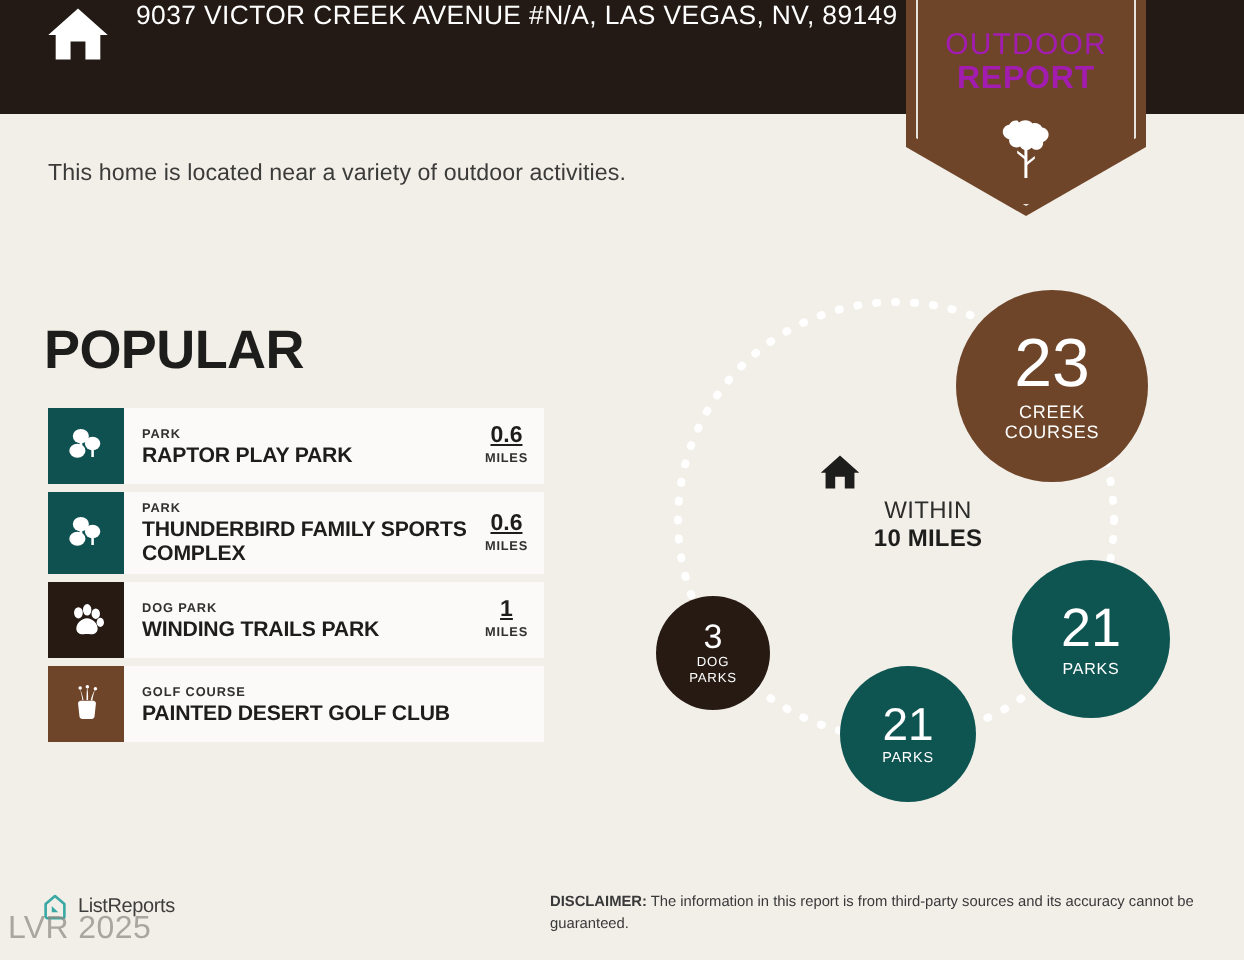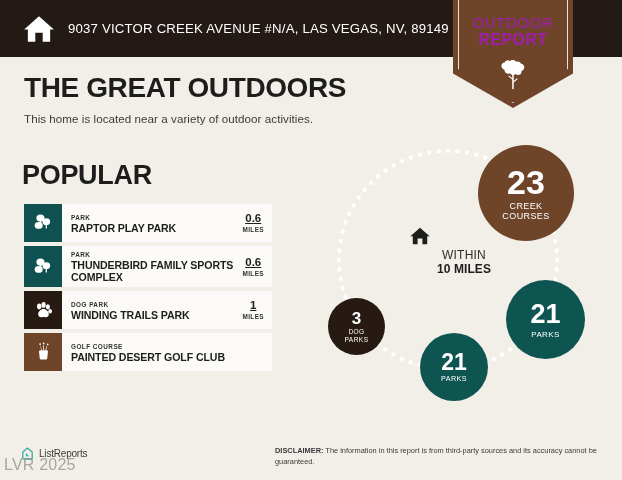--- a/index.html
+++ b/index.html
@@ -22,21 +22,20 @@
   }
 
   
   #header-bar {
     position: absolute;
     left: 0; top: 0;
     width: 622px;
     height: 57px;
     background: #231a15;
     display: flex;
-    align-items: center;
   }
   #header-home-icon {
     width: 34px; height: 34px;
     margin-left: 22px;
     flex: 0 0 auto;
   }
   #header-home-icon svg { display: block; width: 34px; height: 34px; }
   #header-address {
     color: #ffffff;
     font-size: 13.2px;
@@ -194,21 +193,21 @@
     position: absolute;
     border-radius: 50%;
     display: flex;
     flex-direction: column;
     align-items: center;
     justify-content: center;
     color: #fff;
     text-align: center;
     line-height: 1;
   }
-  .stat-num { font-weight: 700; }
+  .stat-num { font-weight: 400; }
   .stat-label { font-weight: 500; letter-spacing: 0.4px; }
 
   #circle-golf {
     left: 163px; top: 15px;
     width: 96px; height: 96px;
     background: #6f4529;
   }
   #circle-golf .stat-num { font-size: 34px; margin-bottom: 2px; }
   #circle-golf .stat-label { font-size: 9px; line-height: 10.5px; }
 
@@ -316,21 +315,20 @@
       <svg viewBox="0 0 26 32" aria-hidden="true">
         <path fill="#ffffff" d="M9.5 3.2c2.1-1.6 5-1.4 6.8.5 1.9-.5 3.9.4 4.8 2.1 1.7.2 3.1 1.6 3.2 3.3.1 1.8-1.1 3.4-2.8 3.9.3 1.5-.5 3-1.9 3.6-1.3.6-2.9.3-3.9-.7-.9 1-2.3 1.4-3.6 1-.9-.3-1.6-.9-2-1.7-1.3.8-3 .7-4.2-.3-1-.8-1.5-2-1.3-3.2C2.6 11.1 1.3 9.5 1.4 7.7 1.5 6 2.9 4.6 4.6 4.4c.8-1.6 2.6-2.4 4.3-2 .2.3.4.6.6.8z"></path>
         <rect x="12.2" y="13" width="1.5" height="18" fill="#ffffff"></rect>
         <path fill="#ffffff" d="M12.9 20.5 L8.6 17.2 L8.6 18.6 L12.9 22.1 Z"></path>
         <path fill="#ffffff" d="M12.9 23.5 L17.4 20.0 L17.4 21.4 L12.9 25.1 Z"></path>
       </svg>
     </span>
   </div>
 
   <div id="title-block">
-    <div id="page-title">THE GREAT OUTDOORS</div>
     <div id="page-subtitle">This home is located near a variety of outdoor activities.</div>
   </div>
 
   <div id="popular-heading">POPULAR</div>
 
   <div id="popular-list">
 
     <div class="list-item">
       <div class="item-icon-box park">
         <svg width="22" height="22" viewBox="0 0 24 24" aria-hidden="true">

